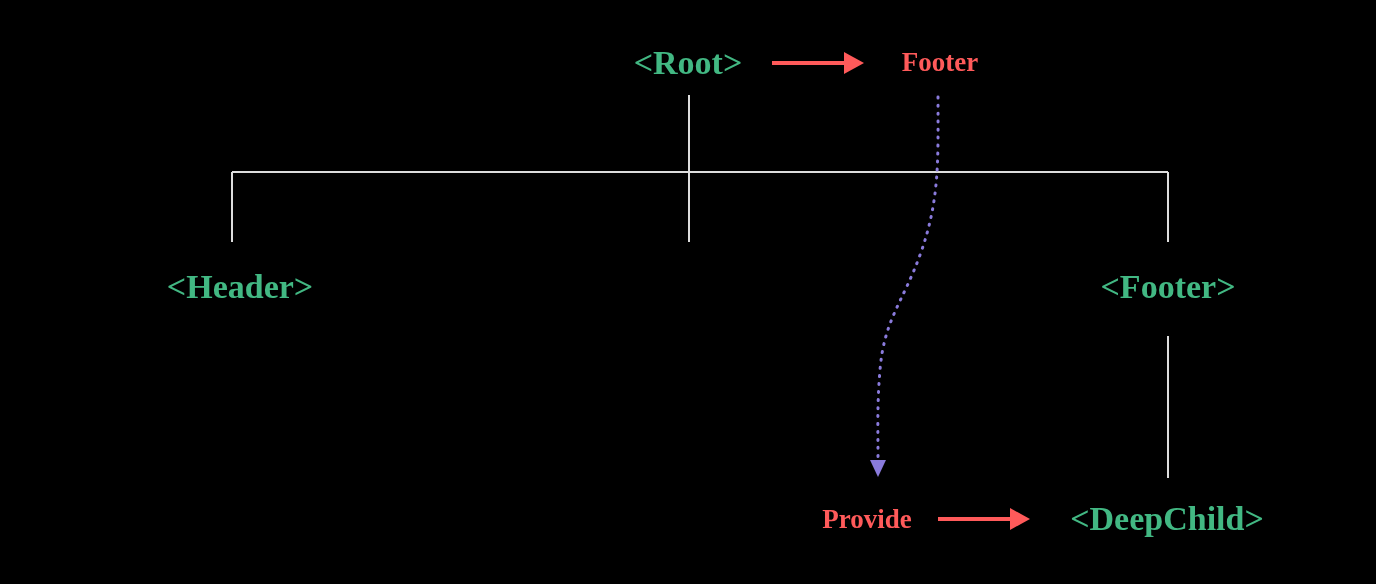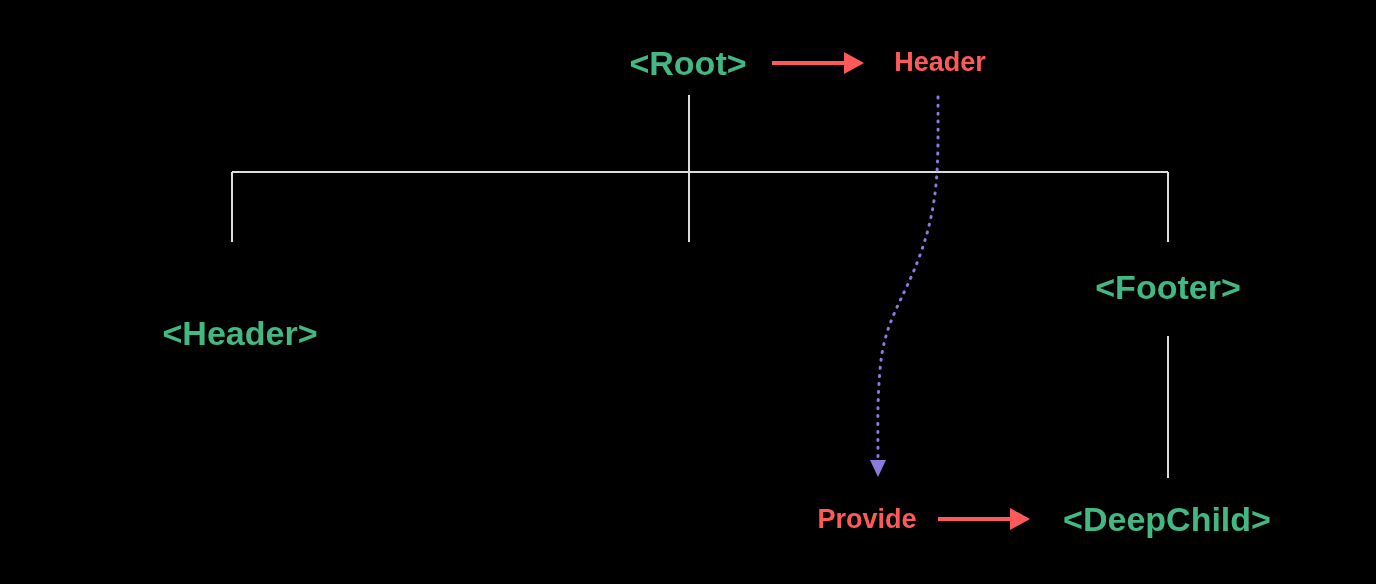--- a/index.html
+++ b/index.html
@@ -13,21 +13,21 @@
     margin: 0;
     padding: 0;
     background: var(--background);
   }
   .canvas {
     position: relative;
     width: 1376px;
     height: 584px;
     background: var(--background);
     overflow: hidden;
-    font-family: Liberation Sans, sans-serif;
+    font-family: Liberation Serif, serif;
   }
   svg.overlay {
     position: absolute;
     left: 0;
     top: 0;
     width: 1376px;
     height: 584px;
   }
   .tree-line {
     stroke: var(--line-gray);
@@ -98,24 +98,24 @@
     </g>
 
     <g>
       <path class="purple-dotted" d="M 938 97 C 938 160 940 200 920 255 C 903 302 884 320 880 370 C 877 405 878 430 878 458"></path>
       <polygon class="purple-fill" points="870,460 886,460 878,477"></polygon>
     </g>
   </svg>
 
   <div class="label component-label" style="left:688px; top:46px;">&lt;Root&gt;</div>
 
-  <div class="label component-label" style="left:240px; top:270px;margin-top:46px;">&lt;Header&gt;</div>
+  <div class="label component-label" style="left:240px; top:270px;">&lt;Header&gt;</div>
 
 
   <div class="label component-label" style="left:1167px; top:502px;">&lt;DeepChild&gt;</div>
 
   <div class="label component-label" style="left:1168px; top:270px;">&lt;Footer&gt;</div>
 
-  <div class="label annotation-label" style="left:940px; top:49px;">Header</div>
+  <div class="label annotation-label" style="left:940px; top:49px;">Footer</div>
 
   <div class="label annotation-label" style="left:867px; top:506px;">Provide</div>
 
 </div>
 
 </body></html>

